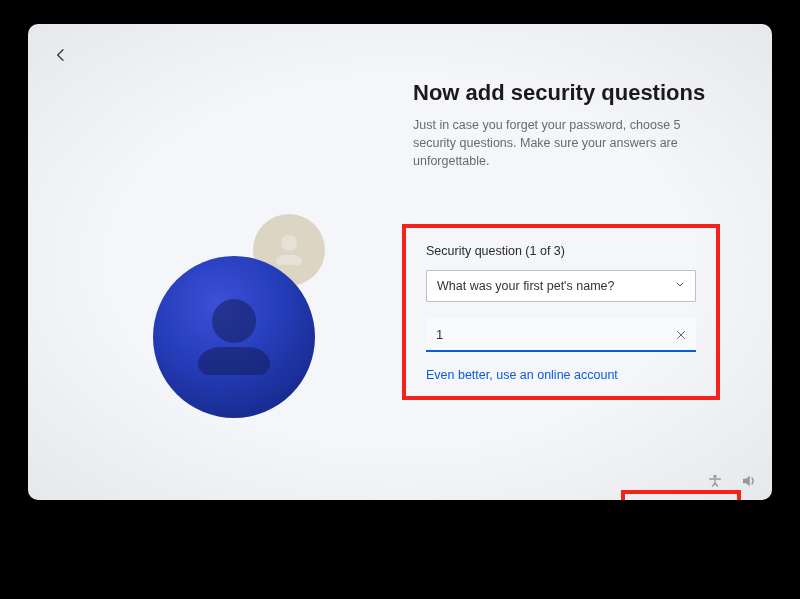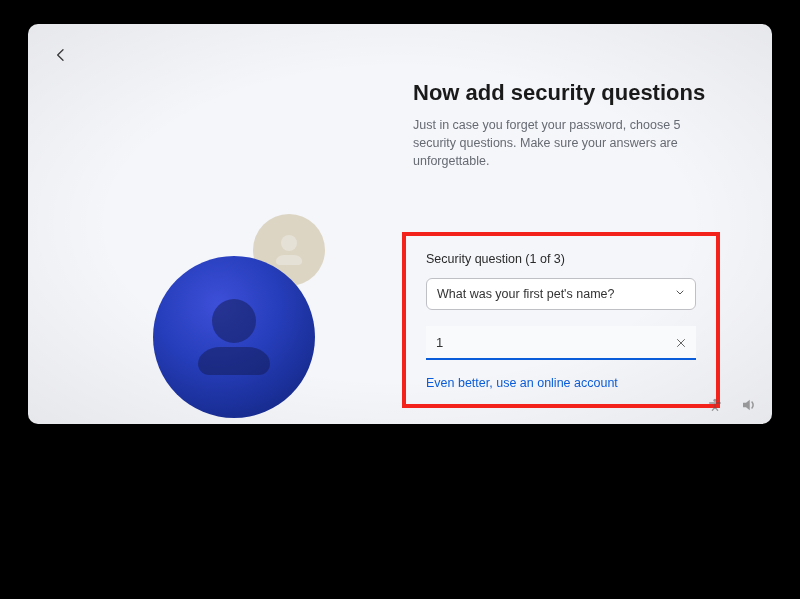--- a/index.html
+++ b/index.html
@@ -11,21 +11,21 @@
   }
   .stage {
     position: absolute;
     left: 0; top: 0;
     width: 800px; height: 599px;
     background: #000;
   }
   .window {
     position: absolute;
     left: 28px; top: 24px;
-    width: 744px; height: 400px;
+    width: 744px; height: 476px;
     background: #f5f6fa;
     border-radius: 10px;
     box-shadow: 0 4px 24px rgba(0,0,0,0.35);
     overflow: hidden;
   }
   .vignette {
     position:absolute; inset:0;
     background: radial-gradient(ellipse at center, rgba(0,0,0,0) 55%, rgba(0,0,0,0.06) 100%);
     pointer-events:none;
   }
@@ -88,36 +88,36 @@
   }
   .subtitle {
     font-size: 12.5px;
     line-height: 1.45;
     color: #666a72;
     max-width: 300px;
   }
 
   .form-area {
     position:absolute;
-    left: 378px; top: 212px;
+    left: 378px; top: 204px;
     width: 310px;
     padding: 16px 20px 14px 20px;
   }
   .form-area.callout { outline: 4px solid #f3221a; }
 
   .field-label {
     font-size: 12.5px;
     color: #2a2a2a;
     margin-bottom: 12px;
     font-weight: 500;
   }
   .select-box {
     height: 32px;
     border: 1px solid #bfbfc6;
-    border-radius: 6px;
+    border-radius: 1px;
     background: #fff;
     font-size: 12.5px;
     color: #333;
     padding: 0 28px 0 10px;
     display:flex; align-items:center;
     position:relative;
     margin-bottom: 16px;
     cursor: pointer;
   }
   .select-box .chev {

